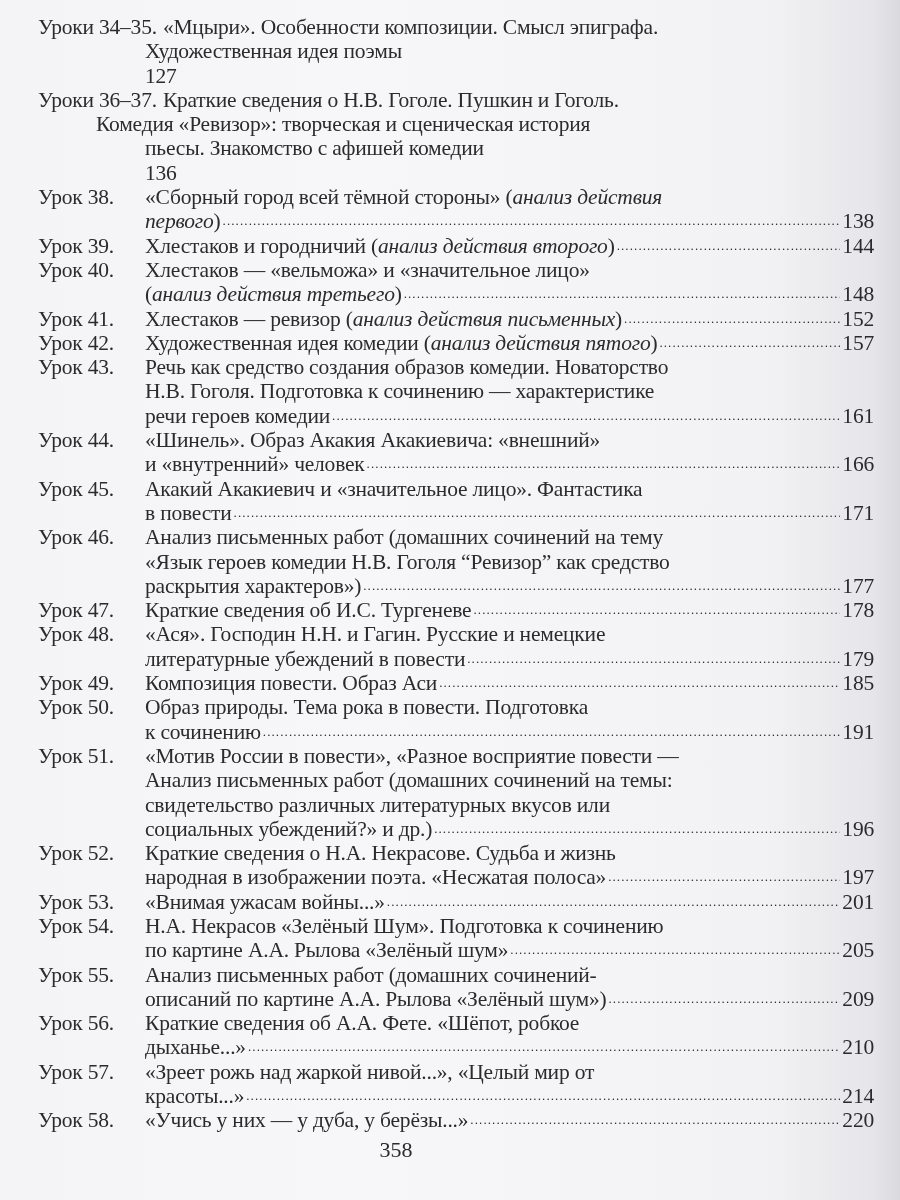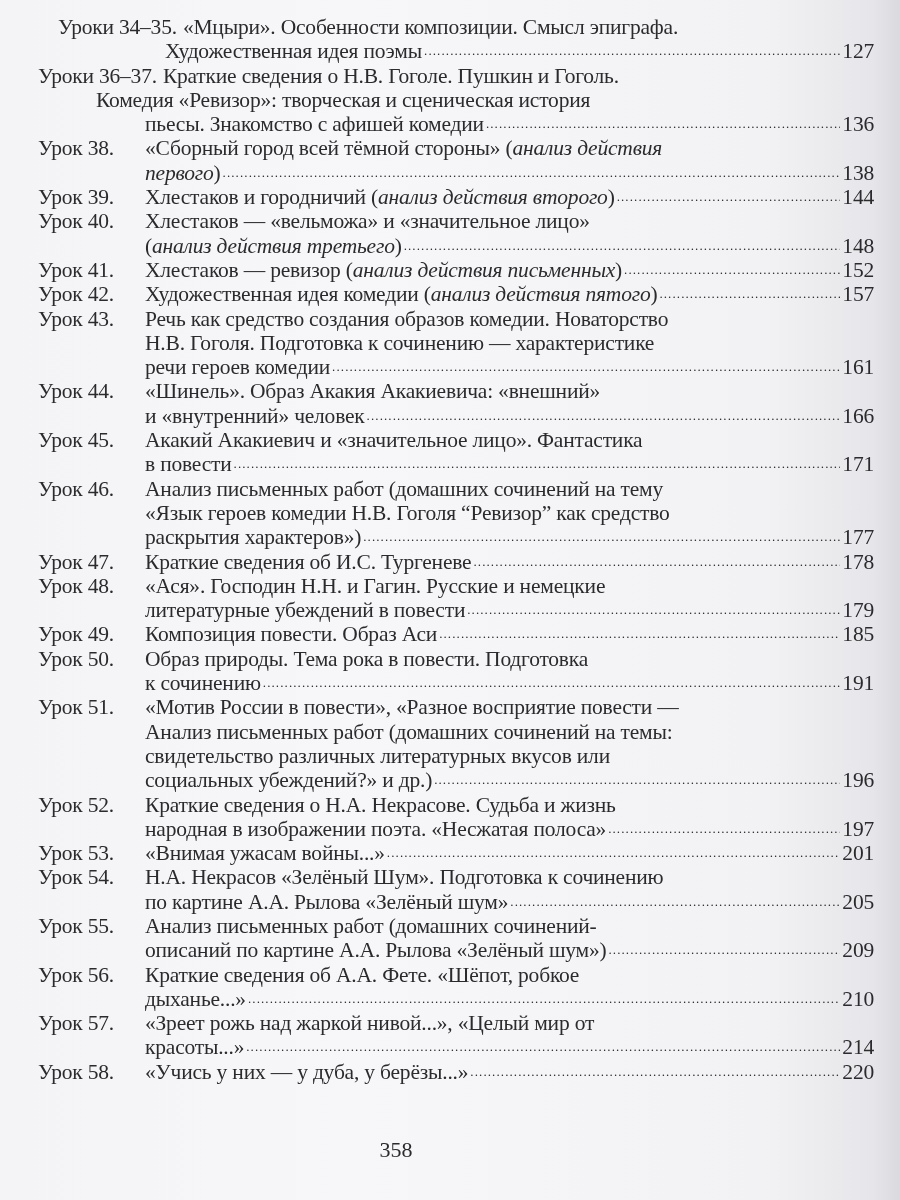--- a/index.html
+++ b/index.html
@@ -32,28 +32,28 @@
   i { font-style:italic; }
   .pagenum {
     position:absolute; left:0; width:792px; top:1137px;
     text-align:center; font-size:22px; color:#2b2b2e;
   }
 </style>
 </head>
 <body>
 
 <div class="toc" id="toc">
-    <div class="entry" style="flex-wrap: wrap; display: block; margin-left: 20px;"><div class="label wide" style="width: auto; display: inline;">Уроки 34–35.</div><div class="body" style="display: inline;"><div class="line" style="display: inline;"><span class="txt"><span>«Мцыри». Особенности композиции. Смысл эпиграфа.</span></span></div><div class="line" style="margin-left: 107px;">
+    <div class="entry" style="flex-wrap: wrap; display: block;"><div class="label wide" style="width: auto; display: inline;">Уроки 34–35.</div><div class="body" style="display: inline;"><div class="line" style="display: inline;"><span class="txt"><span>«Мцыри». Особенности композиции. Смысл эпиграфа.</span></span></div><div class="line" style="margin-left: 107px; flex-direction: column;">
           <span class="txt"><span>Художественная идея поэмы</span></span>
           <span class="dots"></span>
           <span class="pg">127</span>
         </div></div></div>
     <div class="entry" style="flex-wrap: wrap; display: block;"><div class="label wide" style="width: auto; display: inline;">Уроки 36–37.</div><div class="body" style="display: inline;"><div class="line" style="display: inline;"><span class="txt"><span>Краткие сведения о Н.В. Гоголе. Пушкин и Гоголь.</span></span></div><div class="line" style="margin-left: 58px;">
           <span class="txt"><span>Комедия «Ревизор»: творческая и сценическая история</span></span>
-        </div><div class="line" style="margin-left: 107px;">
+        </div><div class="line" style="margin-left: 107px; flex-direction: column;">
           <span class="txt"><span>пьесы. Знакомство с афишей комедии</span></span>
           <span class="dots"></span>
           <span class="pg">136</span>
         </div></div></div>
     <div class="entry">
       <div class="label">Урок 38.</div>
       <div class="body">
         <div class="line">
           <span class="txt"><span>«Сборный город всей тёмной стороны» (</span><i>анализ действия</i></span>
         </div>

